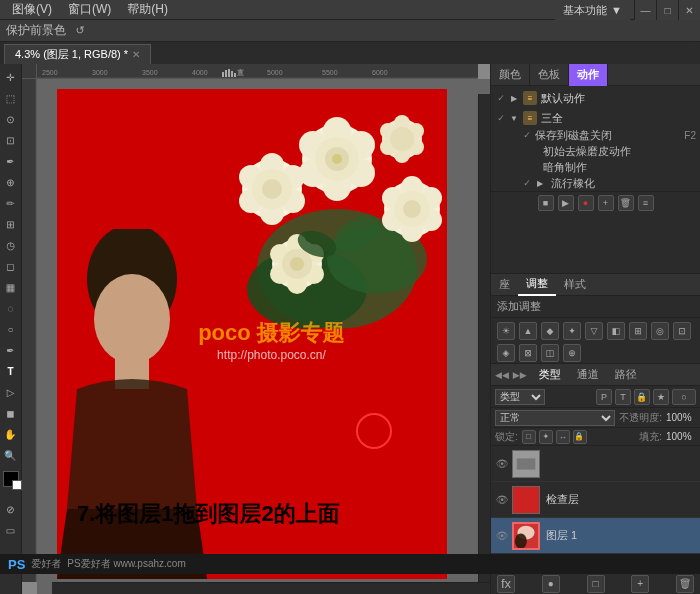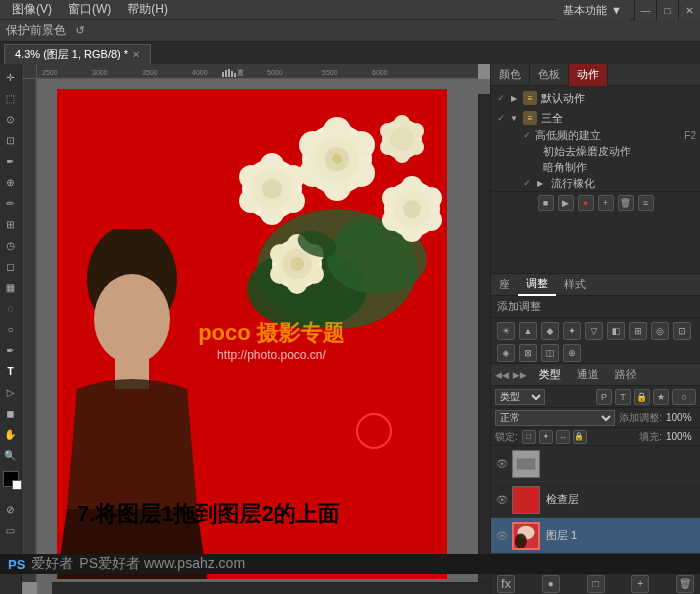--- a/index.html
+++ b/index.html
@@ -213,21 +213,22 @@
       height: 22px;
       display: flex;
       align-items: center;
       font-size: 11px;
       color: #aaa;
       cursor: pointer;
       border-right: 1px solid #222;
     }
     .panel-tab.active {
       color: #fff;
-      background: #7f1d1d;
+      background: #8b5cf6;
+      font-weight: bold;
     }
 
     #actions-list {
       padding: 2px 0;
       overflow-y: auto;
       height: calc(210px - 22px);
     }
 
     .action-group {
       padding: 1px 0;
@@ -648,21 +649,21 @@
       align-items: center;
       padding: 0 8px;
       gap: 6px;
     }
     .brand-ps {
       font-size: 13px;
       font-weight: bold;
       color: #4af;
     }
     .brand-text {
-      font-size: 14px;
+      font-size: 10px;
       color: #888;
       text-align: center;
     }
   </style>
 </head>
 <body>
 
 <div id="top-menu">
   <span class="menu-item">图像(V)</span>
   <span class="menu-item">窗口(W)</span>
@@ -876,21 +877,21 @@
         <div class="action-group">
           <div class="action-header">
             <div class="action-check">✓</div>
             <div class="action-expand">▼</div>
             <div class="action-icon" style="background:#665533;color:#ffcc55;">≡</div>
             <span class="action-label">三全</span>
           </div>
 
           <div class="action-sub-item">
             <div class="action-check">✓</div>
-            <span style="flex:1;">高低频的建立</span>
+            <span style="flex:1;">保存到磁盘关闭</span>
             <span class="action-key">F2</span>
           </div>
           <div class="action-sub-item">
             <div class="action-check" style="color:transparent;">✓</div>
             <span style="flex:1;padding-left:8px;">初始去燥磨皮动作</span>
           </div>
           <div class="action-sub-item">
             <div class="action-check" style="color:transparent;">✓</div>
             <span style="flex:1;padding-left:8px;">暗角制作</span>
           </div>
@@ -958,21 +959,21 @@
         <div class="layer-ctrl-btn">T</div>
         <div class="layer-ctrl-btn">🔒</div>
         <div class="layer-ctrl-btn">★</div>
         <div class="layer-ctrl-btn" style="width:24px;">○</div>
       </div>
 
       <div id="layers-mode-row">
         <select class="mode-select">
           <option>正常</option>
         </select>
-        <span class="opacity-label">添加调整:</span>
+        <span class="opacity-label">不透明度:</span>
         <span class="opacity-value">100%</span>
       </div>
 
       <div id="layers-lock-row">
         <span class="lock-label">锁定:</span>
         <div class="lock-icons">
           <div class="lock-icon">□</div>
           <div class="lock-icon">✦</div>
           <div class="lock-icon">↔</div>
           <div class="lock-icon">🔒</div>

